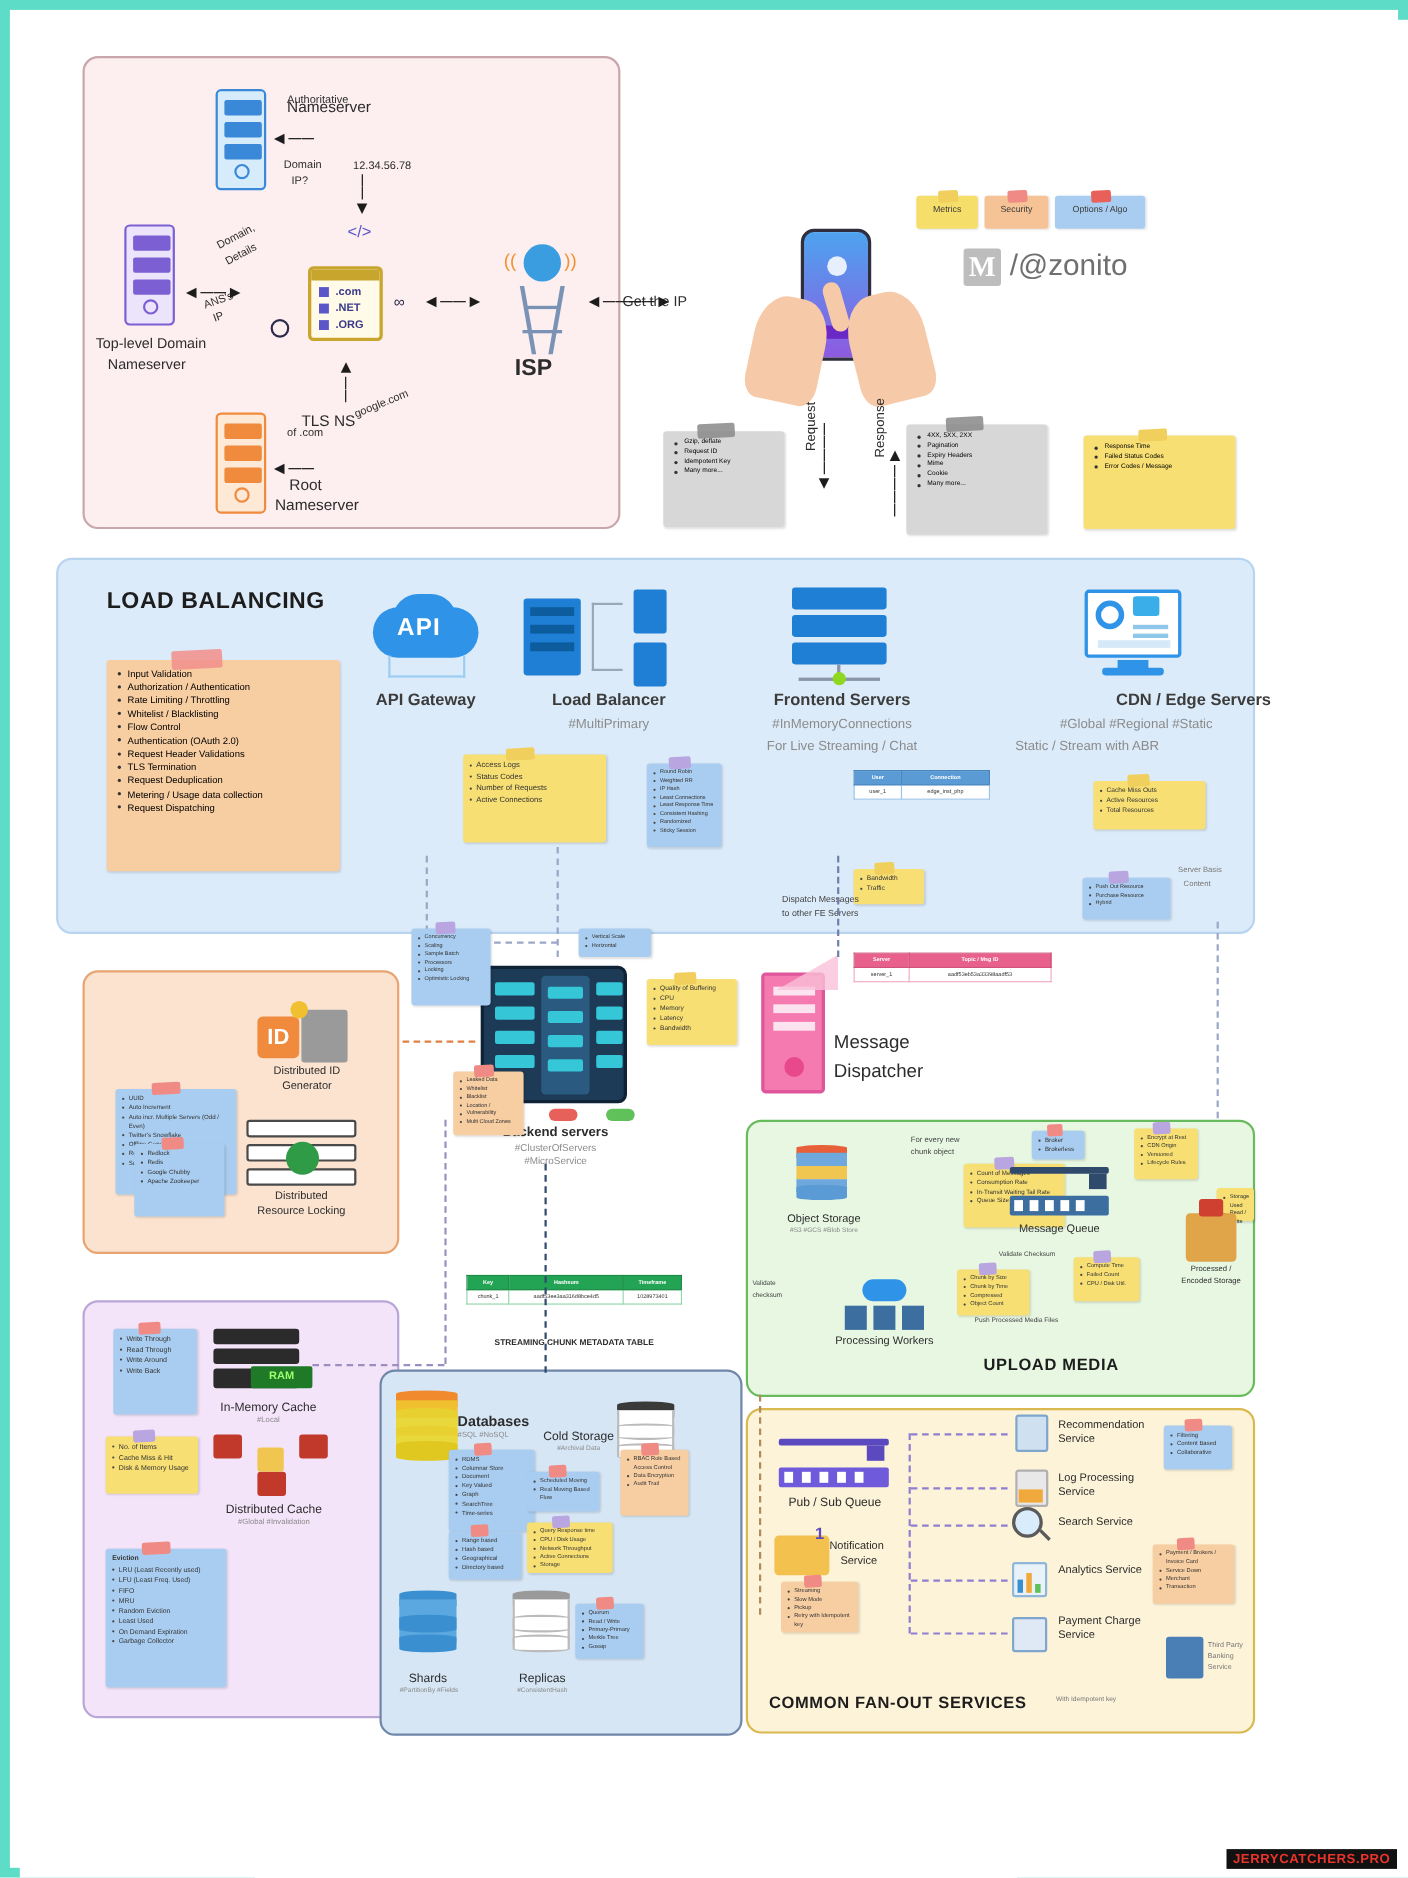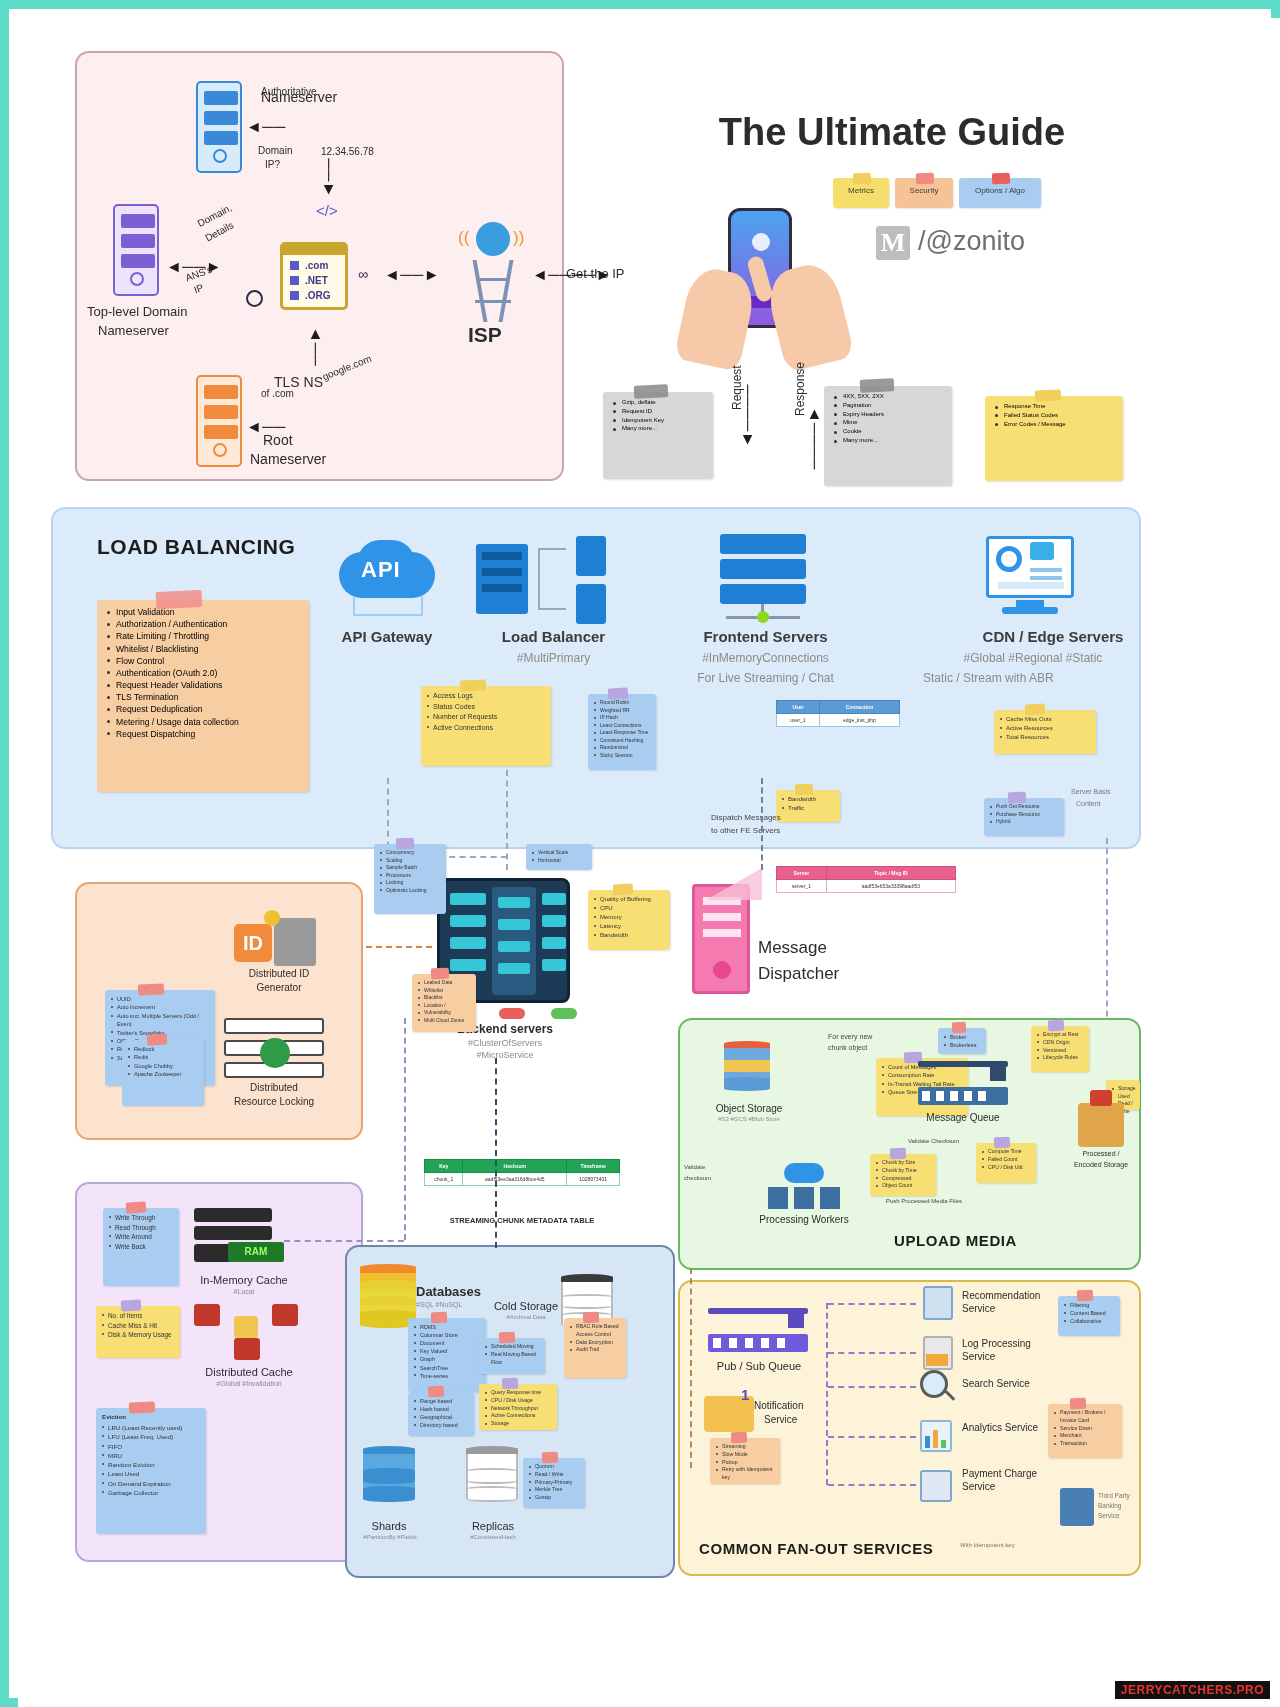--- a/index.html
+++ b/index.html
@@ -118,21 +118,20 @@
   .medium-logo { position:absolute; width:34px; height:34px; background:#bdbdbd;
      color:#fff; font-family:"Liberation Serif", serif; font-size:26px; font-weight:bold;
      text-align:center; line-height:34px; border-radius:3px;}
 </style>
 </head>
 <body>
 
 <div class="frame">
 <div class="canvas">
 
-  <div class="lbl ttl" style="left:604px; top:93px; width:540px; text-align:center; font-size:38px;">The Ultimate Guide</div>
 
   <div class="sticky-chip" style="left:815px; top:160px; width:56px; height:30px; background:#f6de6b;">
     <div class="tinytape yellow" style="left:36%; width:18px; top:-5px;"></div>
     <span>Metrics</span>
   </div>
   <div class="sticky-chip" style="left:877px; top:160px; width:58px; height:30px; background:#f6c396;">
     <div class="tinytape" style="left:36%; width:18px; top:-5px;"></div>
     <span>Security</span>
   </div>
   <div class="sticky-chip" style="left:941px; top:160px; width:82px; height:30px; background:#a9cdf0;">
@@ -301,21 +300,21 @@
   <div class="abs" style="left:960px; top:518px; width:105px; height:85px;">
     <div class="abs" style="left:8px; top:0; width:88px; height:62px; border:3px solid #2f93e8; border-radius:4px; background:#fff;"></div>
     <div class="abs" style="left:18px; top:10px; width:26px; height:26px; border:5px solid #2f93e8; border-radius:50%;"></div>
     <div class="abs" style="left:52px; top:6px; width:24px; height:18px; background:#3aaee8; border-radius:3px;"></div>
     <div class="abs" style="left:52px; top:32px; width:32px; height:4px; background:#8fc7ea;"></div>
     <div class="abs" style="left:52px; top:40px; width:32px; height:4px; background:#8fc7ea;"></div>
     <div class="abs" style="left:20px; top:46px; width:66px; height:7px; background:#d6e9f8;"></div>
     <div class="abs" style="left:38px; top:64px; width:28px; height:8px; background:#2f93e8;"></div>
     <div class="abs" style="left:24px; top:71px; width:56px; height:7px; background:#2f93e8; border-radius:3px;"></div>
   </div>
-  <div class="lbl ttl" style="left:935px; top:610px; width:200px; text-align:center; font-size:15px; color:#3c3c3c;">CDN / Edge Servers</div>
+  <div class="lbl ttl" style="left:967px; top:610px; width:200px; text-align:center; font-size:15px; color:#3c3c3c;">CDN / Edge Servers</div>
   <div class="lbl sub" style="left:905px; top:633px; width:220px; text-align:center; font-size:12px;">#Global #Regional #Static</div>
   <div class="lbl sub" style="left:905px; top:653px; width:220px; font-size:12px;">Static / Stream with ABR</div>
 
   <div class="note" style="left:79px; top:582px; width:212px; height:192px; background:#f7cda2; font-size:8.6px;">
     <div class="tape"></div>
     <ul>
       <li>Input Validation</li>
       <li>Authorization / Authentication</li>
       <li>Rate Limiting / Throttling</li>
       <li>Whitelist / Blacklisting</li>

